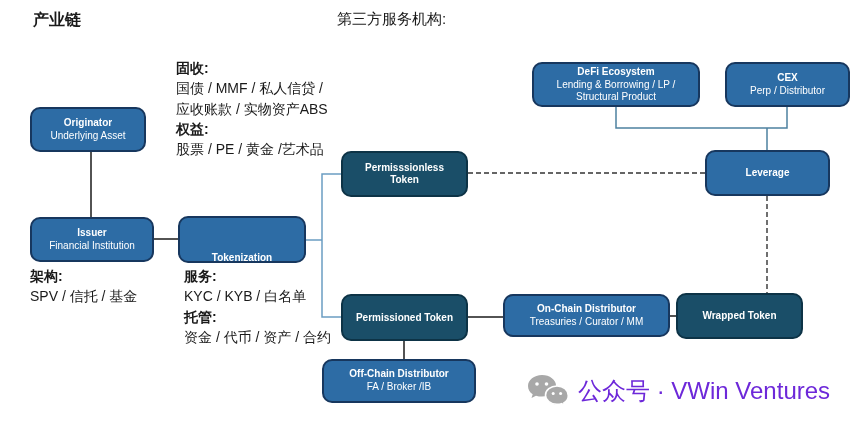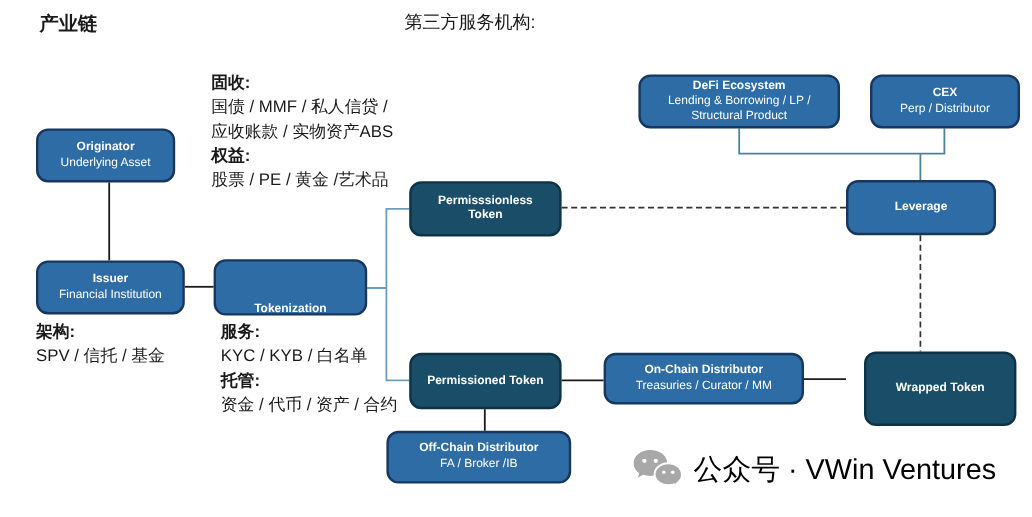--- a/index.html
+++ b/index.html
@@ -16,21 +16,21 @@
   .node--blue{background:#2d6ca5;border-color:#17375e;}
   .node--teal{background:#1a4e68;border-color:#0d3346;}
   .node-title{font-weight:bold;font-size:10px;}
   .node-sub{font-size:10px;margin-top:1px;line-height:1.25;}
   .ann{position:absolute;z-index:1;font-size:14px;line-height:1.45;}
   .ann .b{font-weight:bold;}
   #page-title{position:absolute;left:33px;top:10px;font-size:16px;font-weight:bold;z-index:1;}
   #third-party{position:absolute;left:337px;top:8px;z-index:1;font-size:15px;line-height:1.5;}
   #watermark{
     position:absolute;left:527px;top:374px;z-index:3;display:flex;align-items:center;gap:9px;
-    color:#000000;font-size:24px;white-space:nowrap;
+    color:#6d28d9;font-size:24px;white-space:nowrap;
   }
 </style>
 </head>
 <body>
 
 <div id="canvas">
 
   <svg id="connectors" viewBox="0 0 860 431" xmlns="http://www.w3.org/2000/svg">
     <path d="M91 152 V217" stroke="#1a1a1a" stroke-width="1.5" fill="none"></path>
     <path d="M154 239 H178" stroke="#1a1a1a" stroke-width="1.5" fill="none"></path>
@@ -93,21 +93,21 @@
   <div class="node node--blue" style="left:322px;top:359px;width:154px;height:44px;">
     <div class="node-title">Off-Chain Distributor</div>
     <div class="node-sub">FA / Broker /IB</div>
   </div>
 
   <div class="node node--blue" style="left:503px;top:294px;width:167px;height:43px;">
     <div class="node-title">On-Chain Distributor</div>
     <div class="node-sub">Treasuries / Curator / MM</div>
   </div>
 
-  <div class="node node--teal" style="left:720px;top:293px;width:127px;height:62px;">
+  <div class="node node--teal" style="left:676px;top:293px;width:127px;height:46px;">
     <div class="node-title" style="width:80px;">Wrapped Token</div>
   </div>
 
   <div class="node node--blue" style="left:705px;top:150px;width:125px;height:46px;">
     <div class="node-title">Leverage</div>
   </div>
 
   <div class="node node--blue" style="left:532px;top:62px;width:168px;height:45px;">
     <div class="node-title">DeFi Ecosystem</div>
     <div class="node-sub" style="width:150px;">Lending &amp; Borrowing / LP / Structural Product</div>

